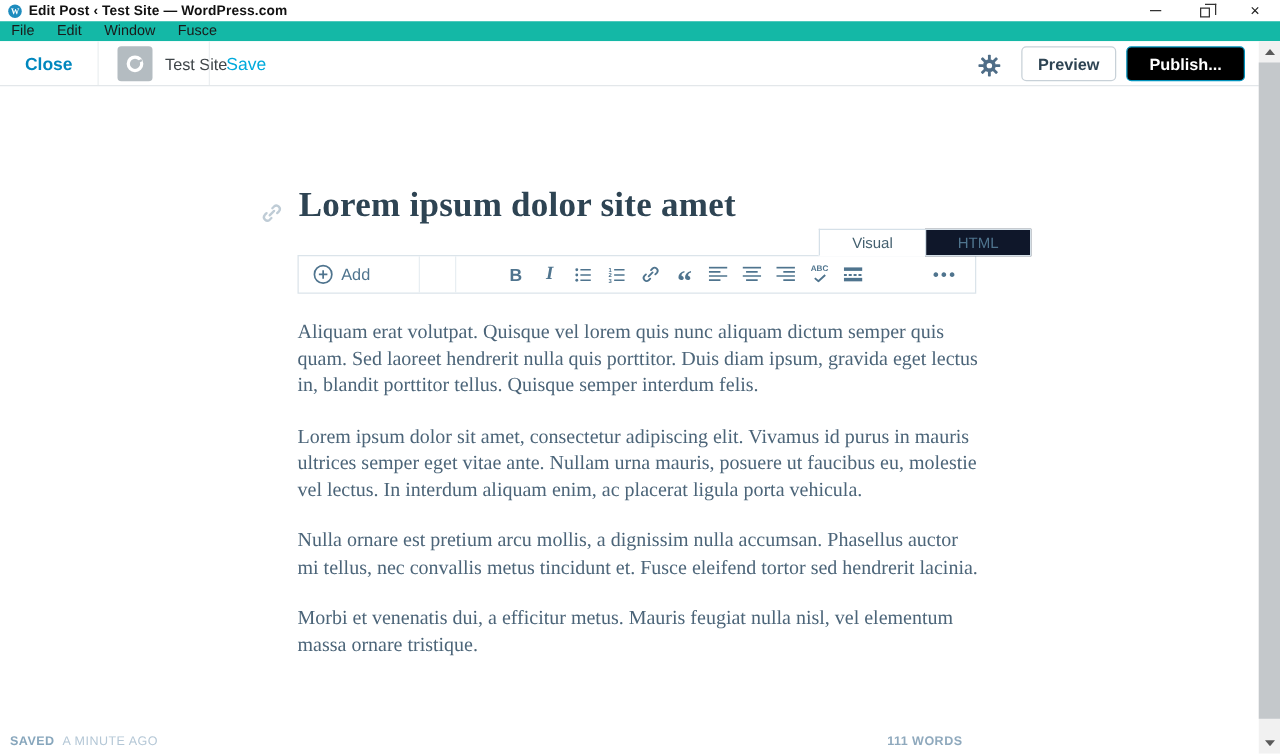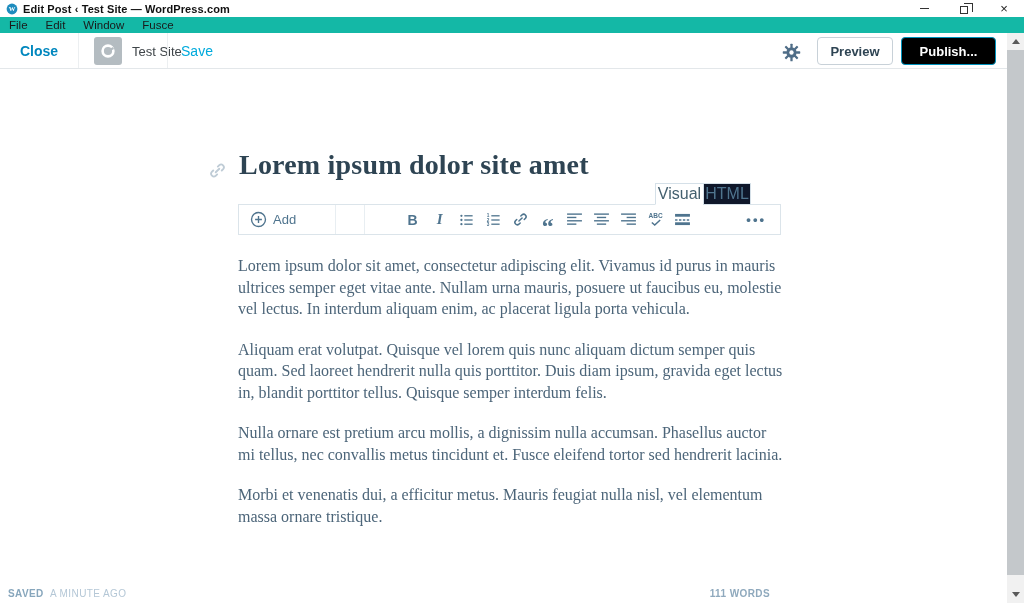--- a/index.html
+++ b/index.html
@@ -40,22 +40,22 @@
          display:flex; align-items:center; justify-content:center; }
   .preview-btn { left:817px; width:76px; background:#fff; border:1px solid #c8d1d8; color:#2e4453; }
   .publish-btn { left:901px; width:95px; background:#000000; border:1px solid #0092bc; color:#fff; }
 
   .title-row { position:absolute; top:133px; left:0; width:1004px; height:40px;margin-top:16px; }
   .title-link-icon { position:absolute; left:209px; top:13px; }
   .post-title { position:absolute; left:239px; top:0; font-family:"Liberation Serif", serif; font-size:28px;
                 font-weight:700; color:#2e4453; letter-spacing:0.2px; }
 
   .tabs { position:absolute; top:183px; left:655px; height:22px; display:flex; z-index:3; }
-  .tab { width:48px; height:22px; display:flex; align-items:center; justify-content:center;
-         font-size:16px; color:#4f748e; border:1px solid #d5e0e8; }
+  .tab { width:85px; height:22px; display:flex; align-items:center; justify-content:center;
+         font-size:12px; color:#4f748e; border:1px solid #d5e0e8; }
   .tab.active { background:#fff; border-bottom:1px solid #fff; color:#44606f; border-right:none; }
   .tab.inactive { background:#0f172a; border-left:1px solid #d5e0e8; }
 
   .fmt-toolbar { position:absolute; top:204px; left:238px; width:543px; height:31px; background:#fff;
                  border:1px solid #dbe4ea; display:flex; align-items:stretch; z-index:2;gap:28px; }
   .fmt-toolbar .vdiv { width:1px; background:#e8eef2; }
   .tb-add { display:flex; align-items:center; padding:0 11px; color:#4f748e; font-size:13px; }
   .tb-add span { margin-left:6px; }
   .tb-block { display:flex; align-items:center; padding:0 12px; width:130px; color:#4f748e; font-size:13px; }
   .tb-block .chev { margin-left:auto; }
@@ -258,22 +258,22 @@
         <rect x="0" y="1" width="16" height="3" fill="#4f748e"></rect>
         <path d="M0 7.5 H16" stroke="#4f748e" stroke-width="1.6" stroke-dasharray="2.6 1.6"></path>
         <rect x="0" y="10" width="16" height="3" fill="#4f748e"></rect>
       </svg>
     </div>
   </div>
   <div class="more-dots">•••</div>
 </div>
 
 <div class="body-copy">
+  <p>Aliquam erat volutpat. Quisque vel lorem quis nunc aliquam dictum semper quis quam. Sed laoreet hendrerit nulla quis porttitor. Duis diam ipsum, gravida eget lectus in, blandit porttitor tellus. Quisque semper interdum felis.</p>
   <p>Lorem ipsum dolor sit amet, consectetur adipiscing elit. Vivamus id purus in mauris ultrices semper eget vitae ante. Nullam urna mauris, posuere ut faucibus eu, molestie vel lectus. In interdum aliquam enim, ac placerat ligula porta vehicula.</p>
-  <p>Aliquam erat volutpat. Quisque vel lorem quis nunc aliquam dictum semper quis quam. Sed laoreet hendrerit nulla quis porttitor. Duis diam ipsum, gravida eget lectus in, blandit porttitor tellus. Quisque semper interdum felis.</p>
   <p>Nulla ornare est pretium arcu mollis, a dignissim nulla accumsan. Phasellus auctor mi tellus, nec convallis metus tincidunt et. Fusce eleifend tortor sed hendrerit lacinia.</p>
   <p>Morbi et venenatis dui, a efficitur metus. Mauris feugiat nulla nisl, vel elementum massa ornare tristique.</p>
 </div>
 
 <div class="statusbar">
   <div class="status-left">
     <span class="saved-label">SAVED</span>
     <span class="saved-time">A MINUTE AGO</span>
   </div>
   <span class="word-count">111 WORDS</span>

